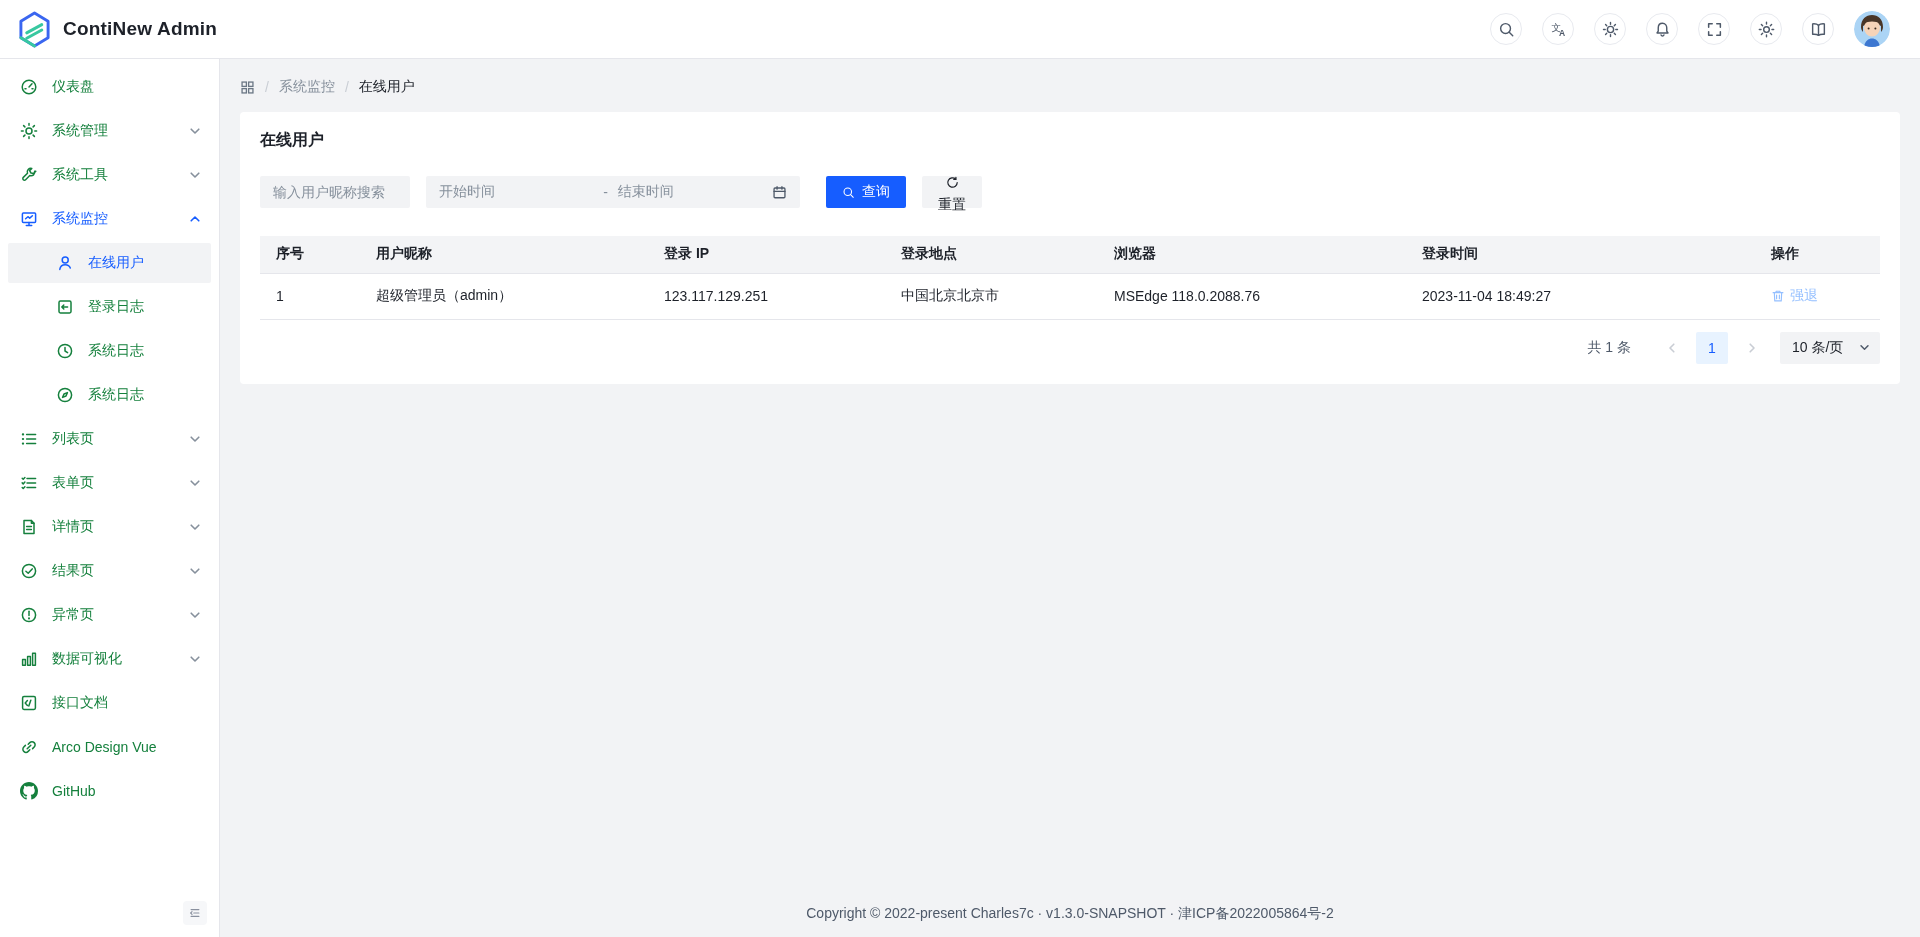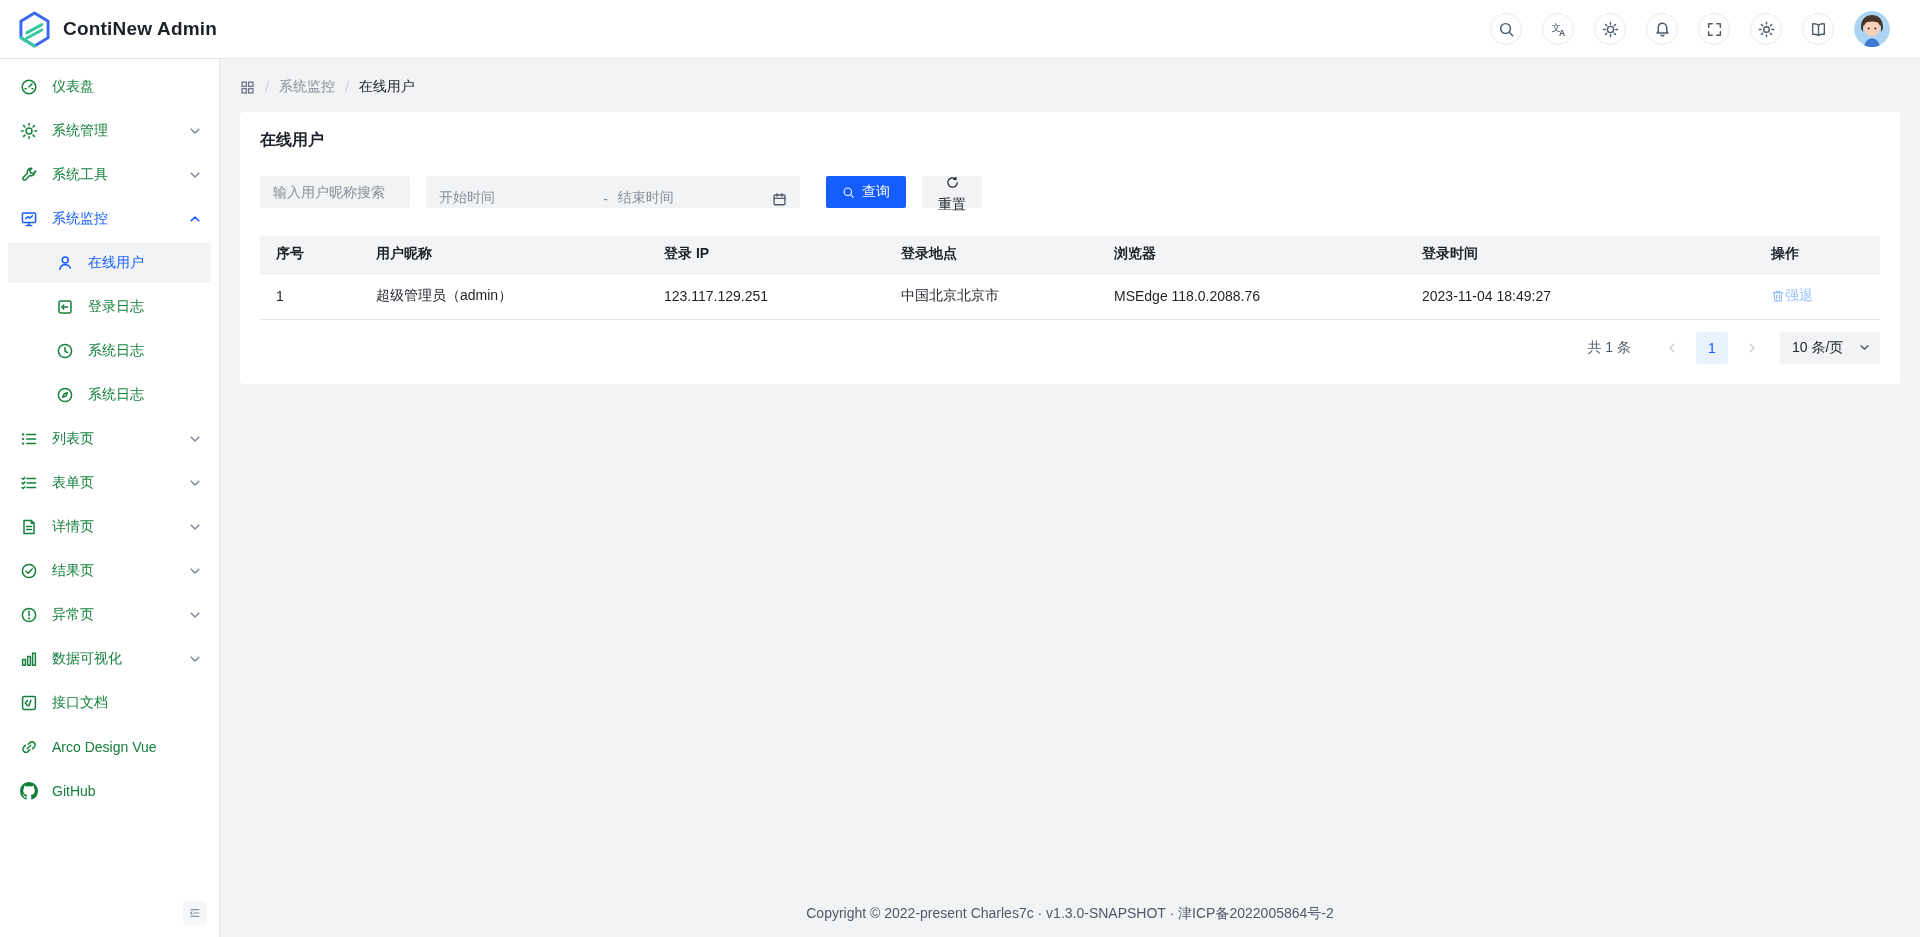--- a/index.html
+++ b/index.html
@@ -50,37 +50,37 @@
   .card { background:#fff; border-radius:4px; padding:16px 20px 20px 20px; }
   .card-title { font-size:16px; font-weight:600; color:#1d2129; line-height:24px; }
 
   .filter-row { margin-top:24px; display:flex; align-items:center; gap:16px; }
   .ipt { height:32px; background:#f2f3f5; border-radius:2px; display:flex; align-items:center;
     border:1px solid transparent; cursor:text; }
   .ipt input { border:none; outline:none; background:transparent; width:100%; height:100%;
     padding:0 12px; font-size:14px; font-family:inherit; color:#1d2129; }
   .ipt input::placeholder { color:#86909c; }
   .ipt-search { width:150px; }
-  .range-picker { width:374px; justify-content:space-between; padding:0 12px; color:#86909c;align-items:flex-end; }
+  .range-picker { width:374px; justify-content:space-between; padding:0 12px; color:#86909c; }
   .range-picker .ph { flex:1; }
   .range-picker .sep { padding:0 10px; color:#86909c; }
   .range-picker .cal { color:#4e5969; display:flex; }
   .range-picker .cal svg { width:15px; height:15px; }
   .btn { height:32px; border:none; border-radius:2px; font-size:14px; font-family:inherit;
     display:inline-flex; align-items:center; gap:7px; padding:0 16px; cursor:pointer; }
   .btn svg { width:13px; height:13px; }
   .btn-primary { background:#165dff; color:#fff; margin-left:10px; }
   .btn-secondary { background:#f2f3f5; color:#1d2129;flex-direction:column; }
 
   
   .tbl { width:100%; border-collapse:collapse; margin-top:28px; table-layout:fixed; }
   .tbl th { background:#f3f4f6; height:37px; text-align:left; padding:0 16px;
     font-weight:600; color:#1d2129; border-bottom:1px solid #e5e6eb; font-size:14px; }
   .tbl td { height:46px; padding:0 16px; border-bottom:1px solid #e5e6eb; color:#1d2129; }
-  .op-link { color:#94bfff; display:inline-flex; align-items:center; cursor:not-allowed; }
+  .op-link { color:#94bfff; display:inline-flex; align-items:center; gap:5px; cursor:not-allowed; }
   .op-link svg { width:14px; height:14px; }
 
   
   .pager { margin-top:12px; display:flex; align-items:center; justify-content:flex-end; gap:8px; }
   .pager-total { color:#4e5969; margin-right:17px; }
   .pg-arrow { width:32px; height:32px; display:flex; align-items:center; justify-content:center;
     color:#c9cdd4; cursor:default; }
   .pg-arrow svg { width:12px; height:12px; }
   .pg-num { width:32px; height:32px; border-radius:2px; background:#e8f3ff; color:#165dff;
     display:flex; align-items:center; justify-content:center; cursor:pointer; }

